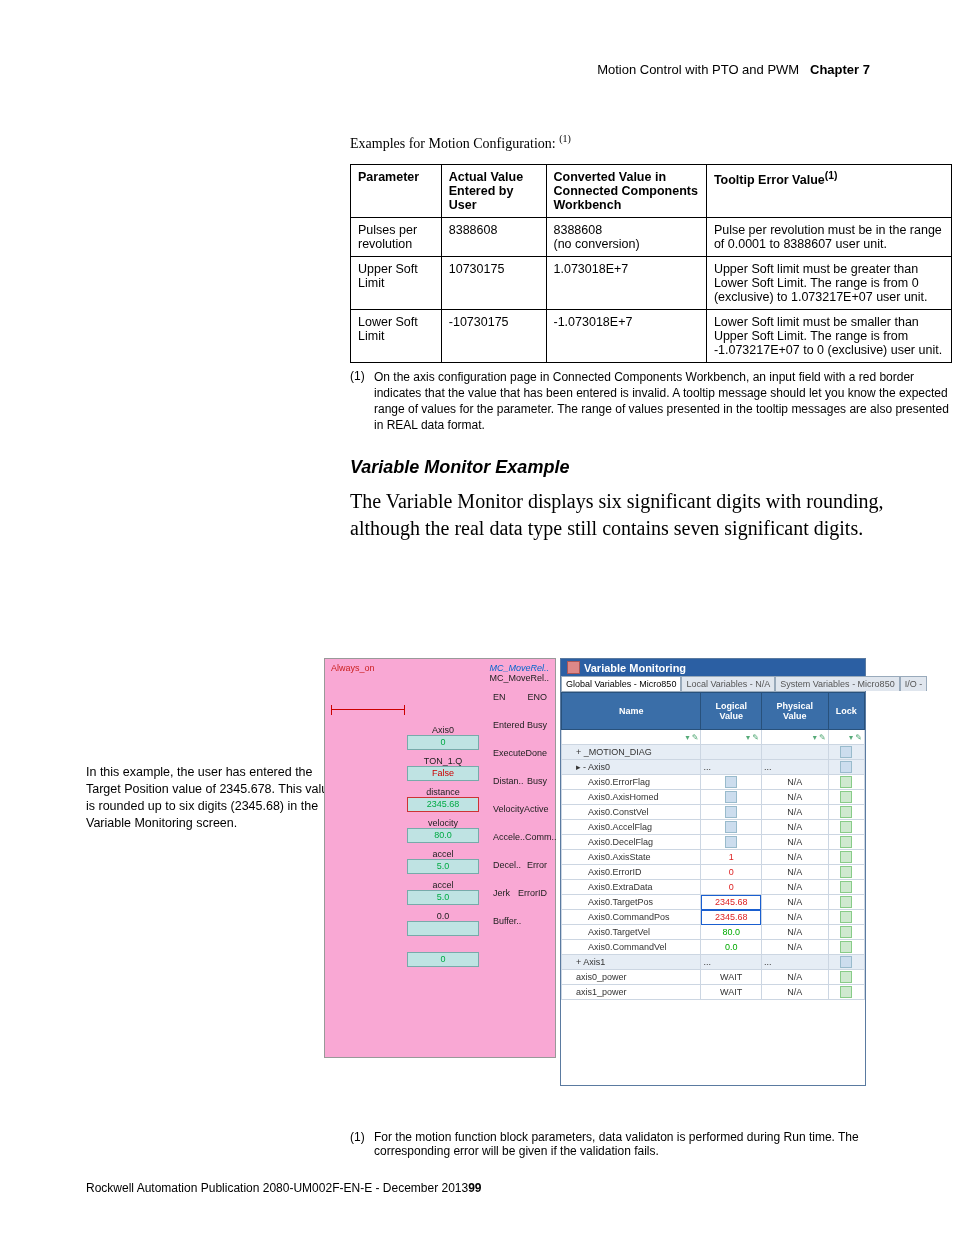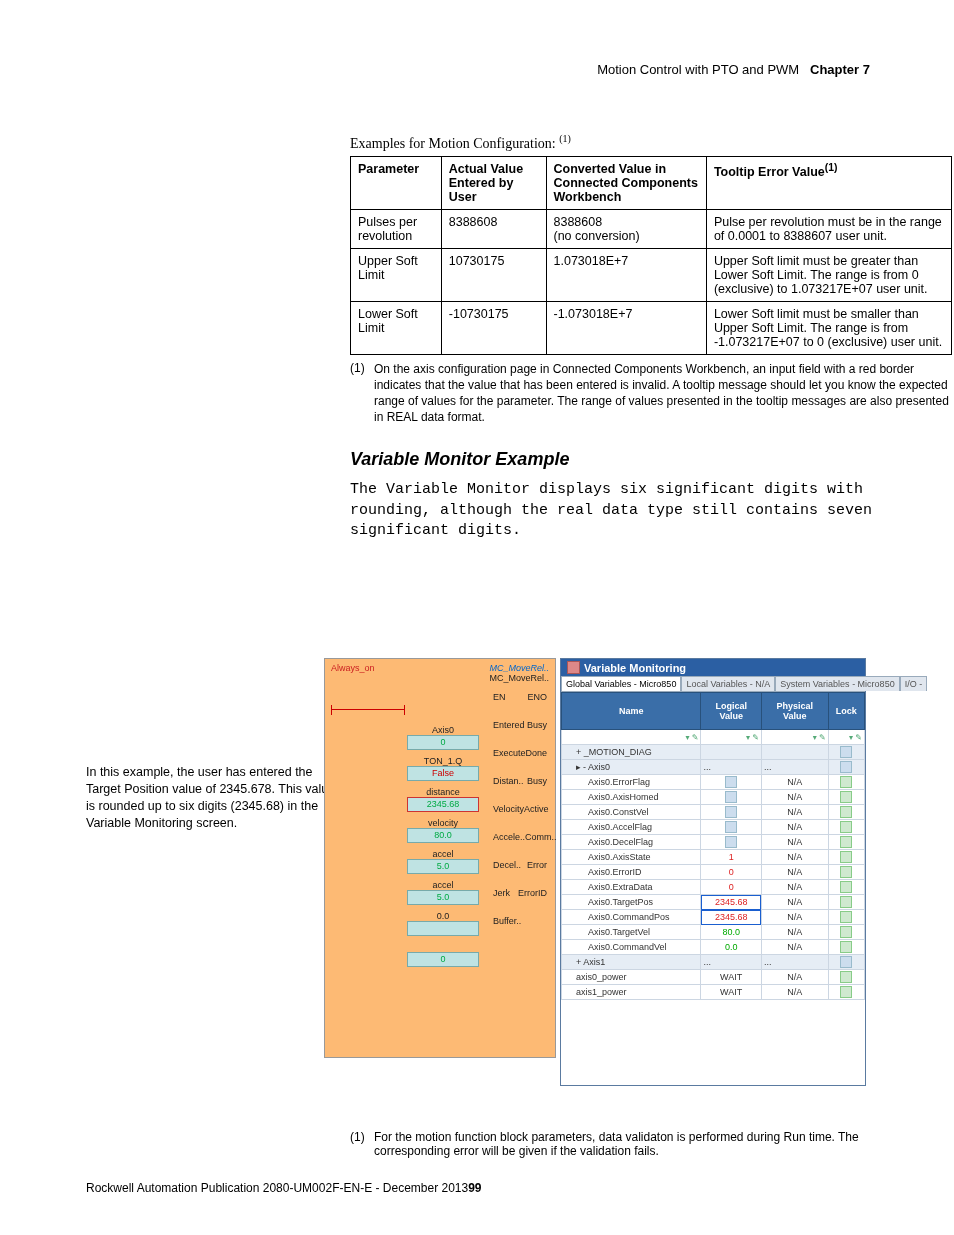--- a/index.html
+++ b/index.html
@@ -1,35 +1,35 @@
 <!DOCTYPE html>
 <html><head>
 <meta charset="utf-8">
 <style>
   @page { size: 954px 1235px; margin: 0; }
   html, body { margin: 0; padding: 0; width: 954px; height: 1235px; background: #fff; font-family: Arial, Helvetica, sans-serif; color: #000; }
   .page { position: relative; width: 954px; height: 1235px; box-sizing: border-box; padding: 62px 84px 60px 86px; }
   .top-right { text-align: right; font-size: 13px; color: #000; margin-bottom: 56px; }
   .top-right .chap { font-weight: 700; }
   .serif { font-family: Georgia, 'Times New Roman', serif; }
-  .caption { font-size: 14px; margin-left: 264px; margin-bottom: 4px; }
+  .caption { font-size: 14px; margin-left: 264px; margin-bottom: 12px; }
   .caption sup { font-size: 10px; }
   table.mtbl { border-collapse: collapse; margin-left: 264px; width: 602px; }
   table.mtbl th, table.mtbl td { border: 1px solid #000; padding: 5px 7px; font-size: 12.5px; vertical-align: top; text-align: left; }
   table.mtbl th { font-weight: 700; }
   .fn { margin-left: 264px; width: 602px; font-size: 12px; margin-top: 6px; display: flex; }
   .fn .mk { width: 24px; flex: 0 0 24px; }
   .fn .tx { flex: 1; line-height: 1.35; }
   .subhead { font-style: italic; font-size: 18px; margin-left: 264px; margin-top: 24px; margin-bottom: 10px; font-family: Arial, Helvetica, sans-serif; font-weight: bold; }
-  .body-p { font-family: Liberation Mono, monospace; font-size: 15px; margin-left: 264px; width: 602px; line-height: 1.35; }
+  .body-p { font-family: Liberation Serif, serif; font-size: 20px; margin-left: 264px; width: 602px; line-height: 1.35; }
   .note-box { position: absolute; left: 86px; top: 764px; width: 252px; font-size: 12.5px; line-height: 1.35; }
 
   
   .shot { position: absolute; left: 324px; top: 658px; width: 544px; height: 400px; }
-  .fb { position: absolute; left: 0; top: 0; width: 232px; height: 400px; background: #fdba74; border: 1px solid #999; box-sizing: border-box; }
+  .fb { position: absolute; left: 0; top: 0; width: 232px; height: 400px; background: #f9a8d4; border: 1px solid #999; box-sizing: border-box; }
   .fb-head { color: #cc2222; font-size: 9px; padding: 4px 6px; }
   .fb-left { position:absolute; left:82px; top:60px; width:72px; }
   .fb-lbl { font-size:9px; text-align:center; color:#222; margin-top:6px; }
   .fb-val { border:1px solid #7aa; background:#bfe3e3; color:#0a4; font-size:9px; text-align:center; padding:1px 2px; min-height:11px; }
   .fb-val.red { color:#c00; }
   .fb-val.hi { border:1px solid #c33; }
   .fb-block { position:absolute; right:6px; top:24px; width:58px; }
   .fb-pin { font-size:9px; color:#222; display:flex; justify-content:space-between; padding:9px 2px; }
   .fb-rung { position:absolute; left:6px; top:50px; width:74px; border-top:1px solid #c00; }
   .fb-rung::before, .fb-rung::after { content:""; position:absolute; top:-5px; width:1px; height:10px; background:#c00; }

